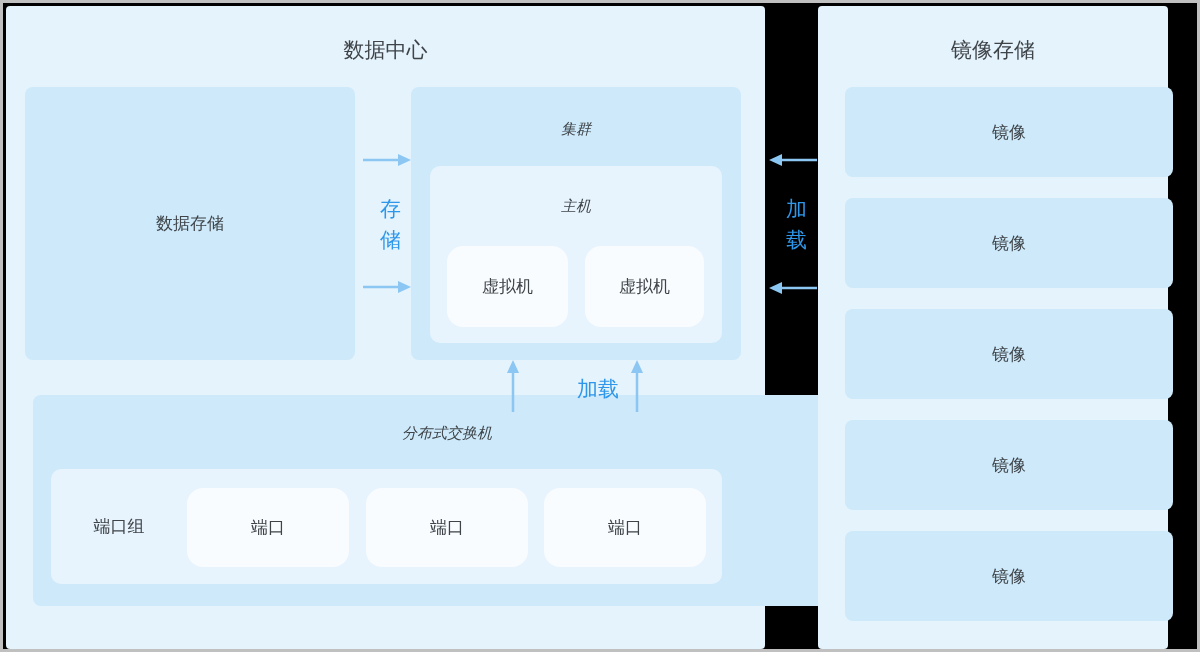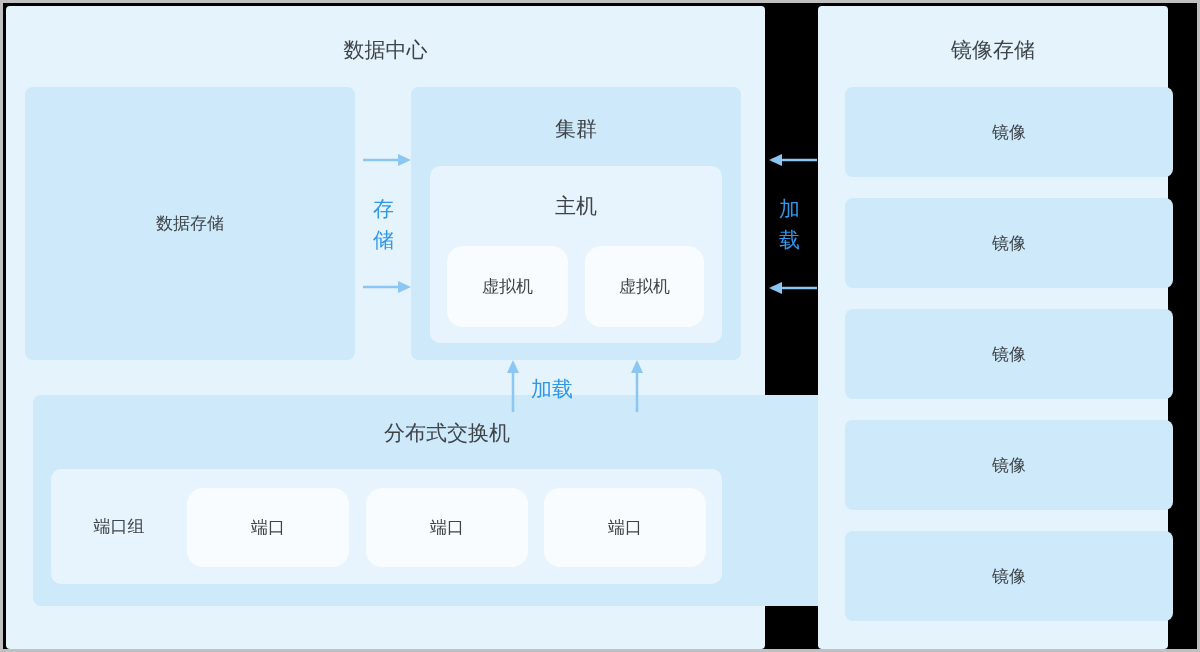--- a/index.html
+++ b/index.html
@@ -20,23 +20,23 @@
   .p-left{left:3px;top:3px;width:759px;height:643px;}
   .p-right{left:815px;top:3px;width:350px;height:643px;}
   .sec-title{position:absolute;left:0;right:0;top:30px;text-align:center;
              font-size:21px;line-height:28px;color:var(--text);}
   .box{position:absolute;background:var(--box);border-radius:8px;}
   .inner{position:absolute;background:var(--inner);border-radius:10px;}
   .card{position:absolute;background:var(--card);border-radius:16px;}
   .center-label{display:flex;align-items:center;justify-content:center;
                 font-size:17px;color:var(--text);}
   .box-title{position:absolute;left:0;right:0;text-align:center;
-             font-size:21px;line-height:28px;color:var(--text);}
+             font-size:15px;line-height:28px;color:var(--text);font-style:italic;}
   .flow-label{position:absolute;color:var(--accent);font-size:21px;
-              text-align:left;}
+              text-align:right;}
   .v-label{width:28px;line-height:31px;word-break:break-all;}
   .arrow{position:absolute;}
   .arrow svg{display:block;}
 </style>
 </head>
 <body>
 
 <div class="canvas">
 
   <div class="panel p-left">

